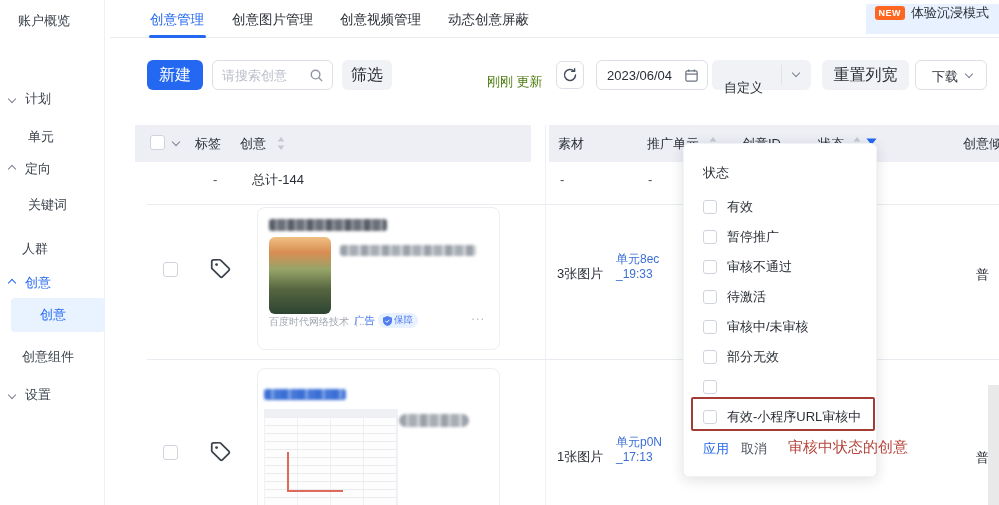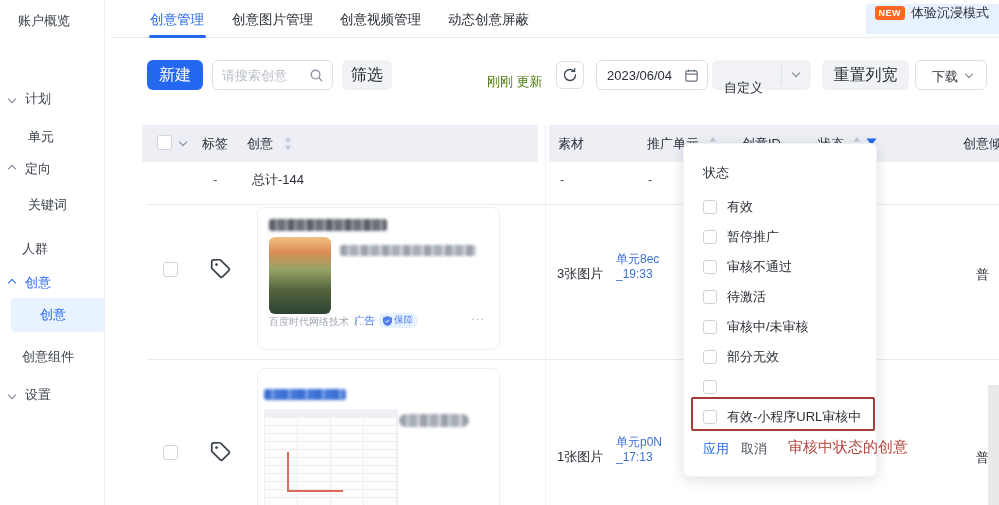--- a/index.html
+++ b/index.html
@@ -43,21 +43,21 @@
   .split-btn { position:absolute; left:712px; top:60px; width:99px; height:30px; background:#f1f2f5; border-radius:6px; cursor:pointer; }
   .split-btn .lbl { position:absolute; left:12px; top:7px;margin-top:12px; }
   .split-btn .div { position:absolute; right:29px; top:5px; width:1px; height:20px; background:#dfe2e8; }
   .split-btn .chev { position:absolute; right:12px; top:10px; }
   .dl-btn { position:absolute; left:915px; top:60px; width:72px; height:30px; background:#fff; border:1px solid #dcdfe6; border-radius:6px; cursor:pointer; }
   .dl-btn .lbl { position:absolute; left:16px; top:7px; }
   .dl-btn .chev { position:absolute; right:14px; top:10px; }
 
   
   .thead { position:absolute; top:125px; height:37px; background:#edeff5; }
-  .thead.left { left:142px; width:396px; }
+  .thead.left { left:135px; width:396px; }
   .thead.right { left:549px; width:450px; }
   .th { position:absolute; top:10px; color:#2a2f36; white-space:nowrap; }
   .vline { position:absolute; left:545px; top:125px; width:1px; height:380px; background:#eef0f4; }
   .checkbox { width:15px; height:15px; border:1px solid #cfd4dc; border-radius:3px; background:#fff; display:inline-block; cursor:pointer; }
   .sorter { display:inline-block; vertical-align:middle; margin-left:4px; }
   .rowline { position:absolute; left:147px; right:0; height:1px; background:#e9ebf0; }
   .cell { position:absolute; white-space:nowrap; }
   .dash { color:#4b515c; }
   .unit-link { color:#3b6fd4; font-size:12px; line-height:15px; cursor:pointer; }
 

